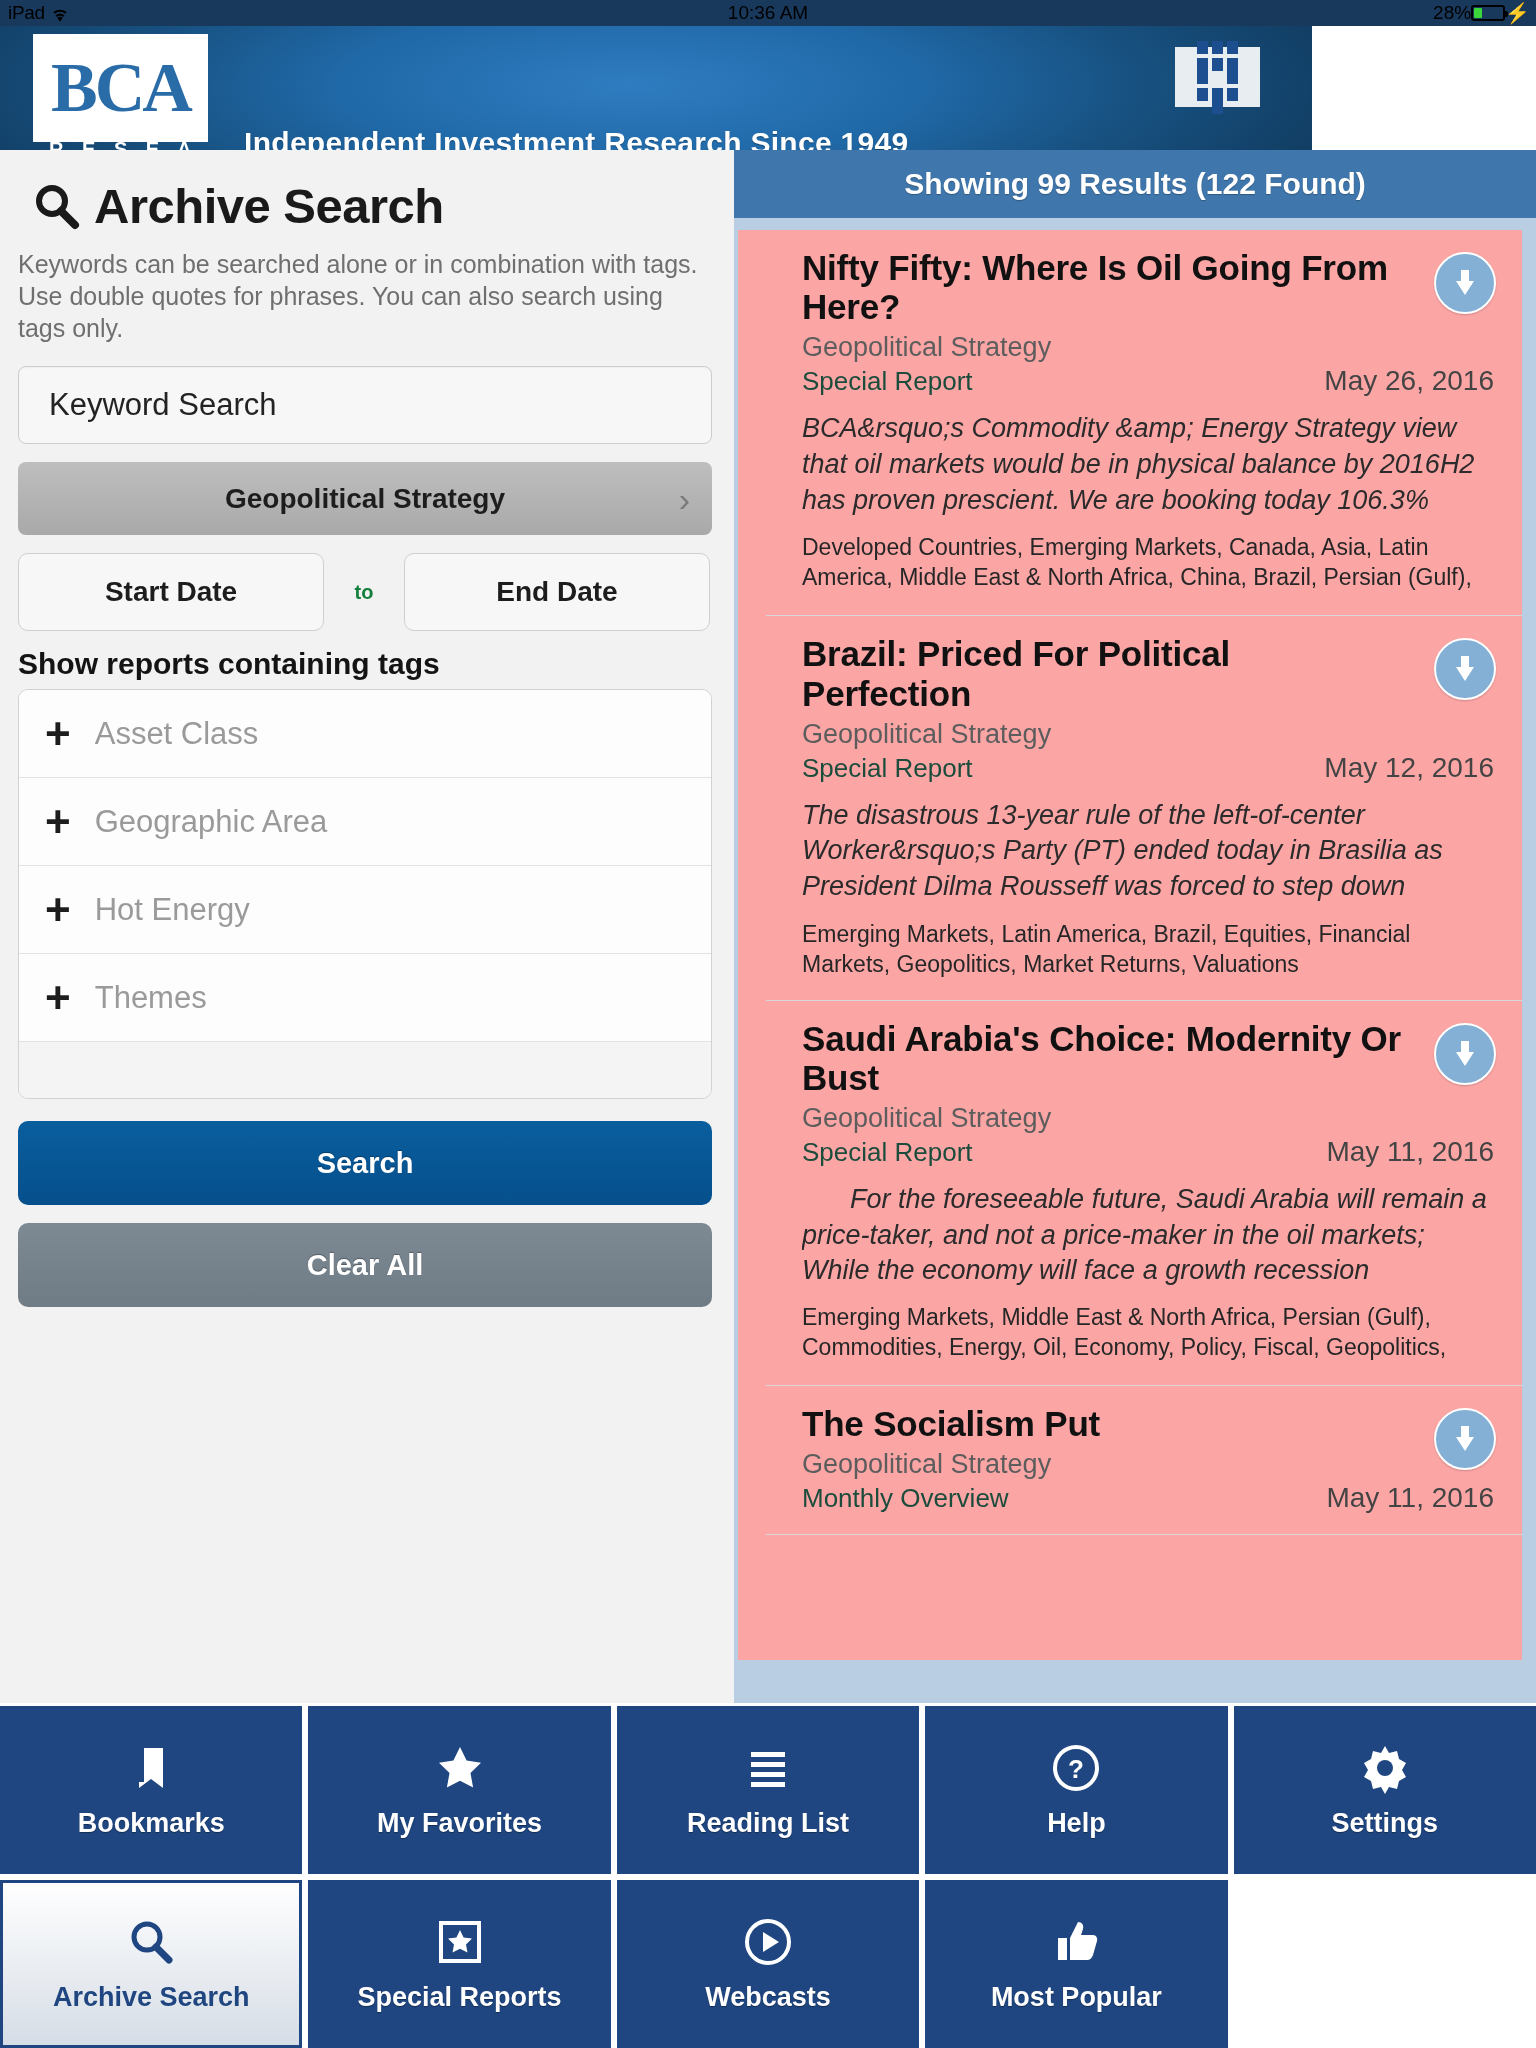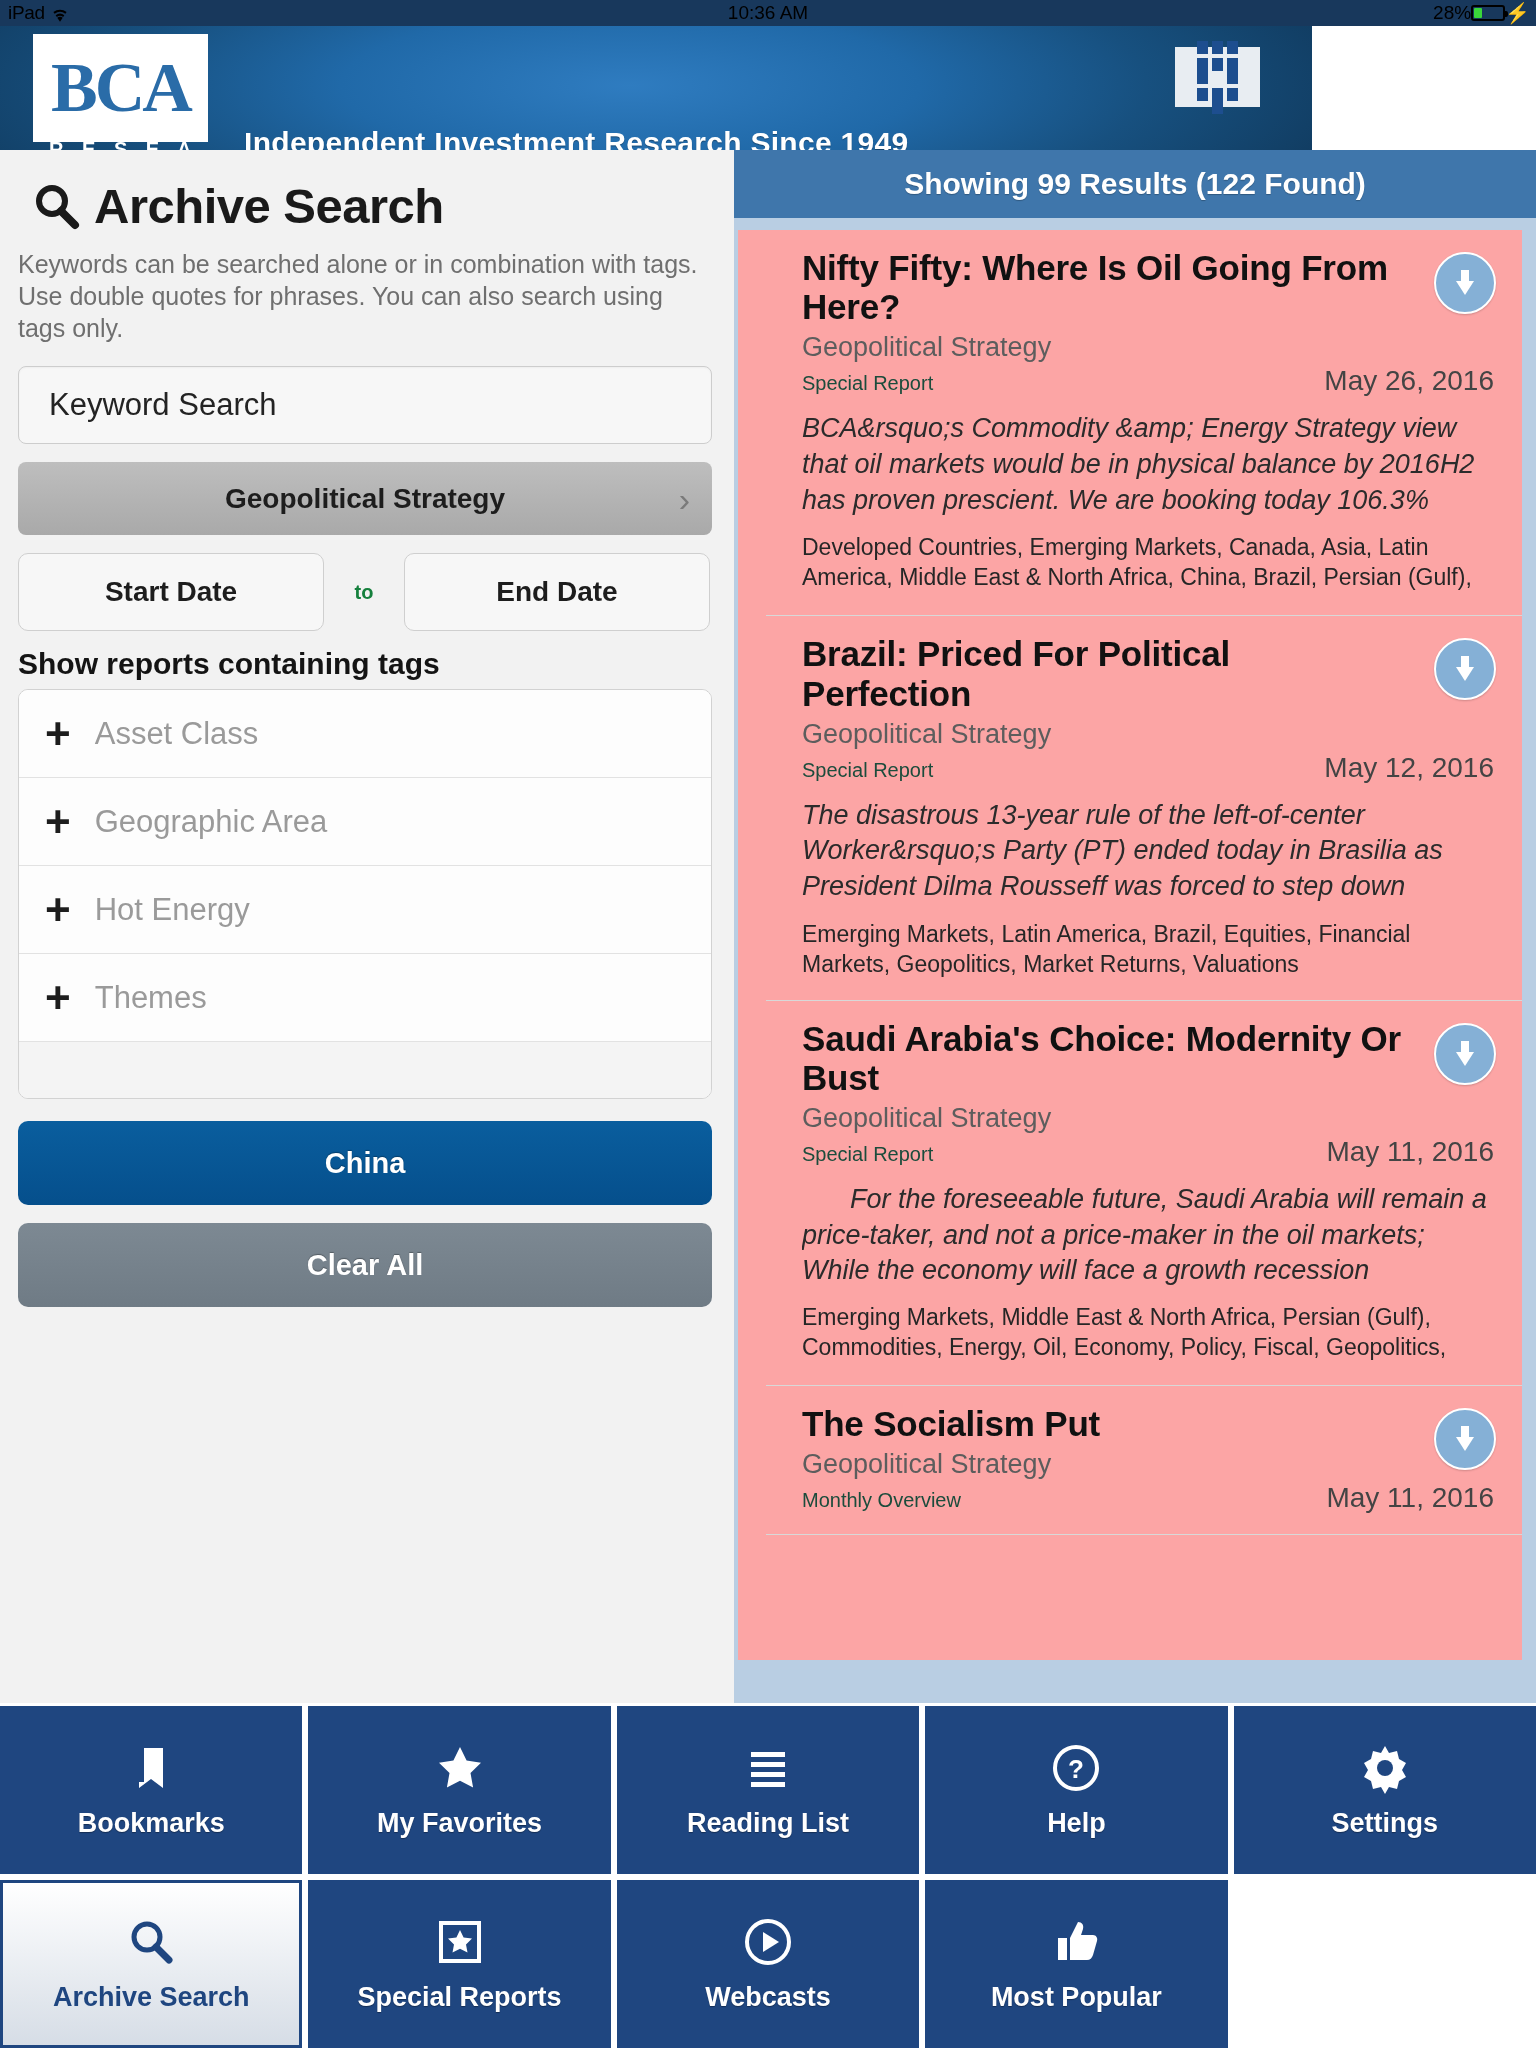--- a/index.html
+++ b/index.html
@@ -151,21 +151,21 @@
   }
   .result {
     padding: 18px 28px 20px 36px; border-bottom: 1px solid #d8d8d8; position: relative;
   }
   .r-title {
     font-size: 35px; font-weight: 700; color: #111; line-height: 1.12;
     max-width: 600px; letter-spacing: -0.2px;
   }
   .r-cat { margin-top: 6px; font-size: 27px; color: #5d5d5d; }
   .r-meta-row { display: flex; align-items: baseline; justify-content: space-between; margin-top: 2px; }
-  .r-type { font-size: 20px; color: #1c4c3c; }
+  .r-type { font-size: 26px; color: #1c4c3c; }
   .r-date { font-size: 28px; color: #444; }
   .r-abs {
     margin-top: 14px; font-size: 27px; font-style: italic; color: #2b2b2b;
     line-height: 1.32; max-height: 108px; overflow: hidden;
   }
   .r-abs.indented { text-indent: 48px; }
   .r-tags {
     margin-top: 14px; font-size: 23px; color: #262626; line-height: 1.3;
     max-height: 62px; overflow: hidden;
   }
@@ -290,21 +290,21 @@
           <span class="tag-plus">+</span>
           <span class="tag-label">Hot Energy</span>
         </div>
         <div class="tag-row">
           <span class="tag-plus">+</span>
           <span class="tag-label">Themes</span>
         </div>
         <div class="tags-footer"></div>
       </div>
 
-      <div class="btn-search">China</div>
+      <div class="btn-search">Search</div>
       <div class="btn-clear">Clear All</div>
     </div>
   </div>
 
   <div class="rightpane">
     <div class="results-header">Showing 99 Results (122 Found)</div>
     <div class="results-list">
 
       <div class="result">
         <div class="r-title">Nifty Fifty: Where Is Oil Going From Here?</div>

